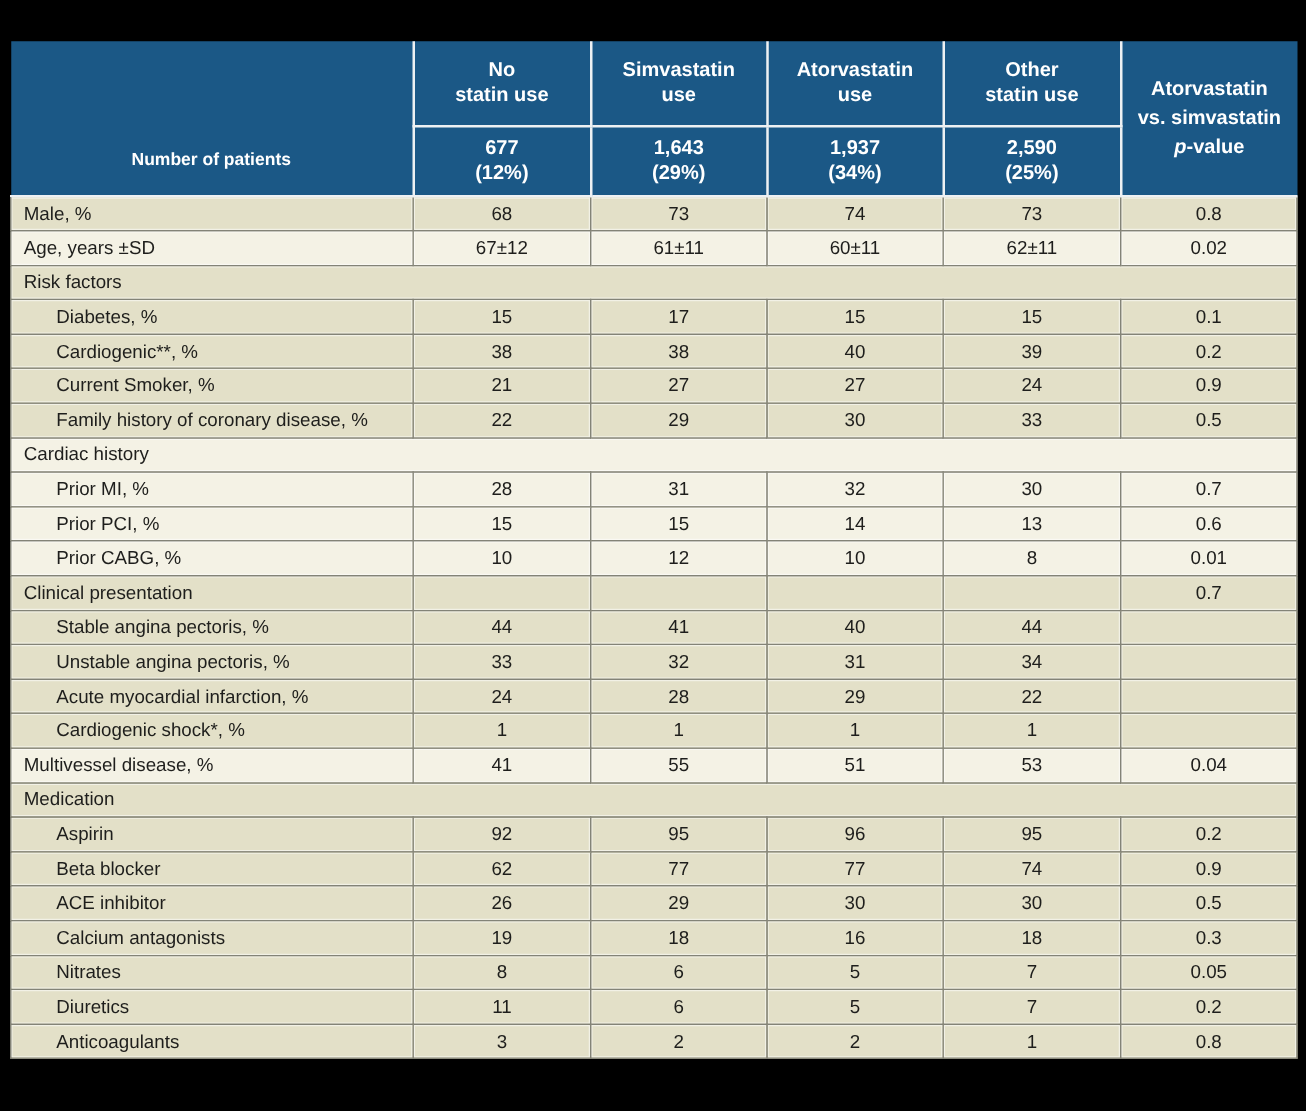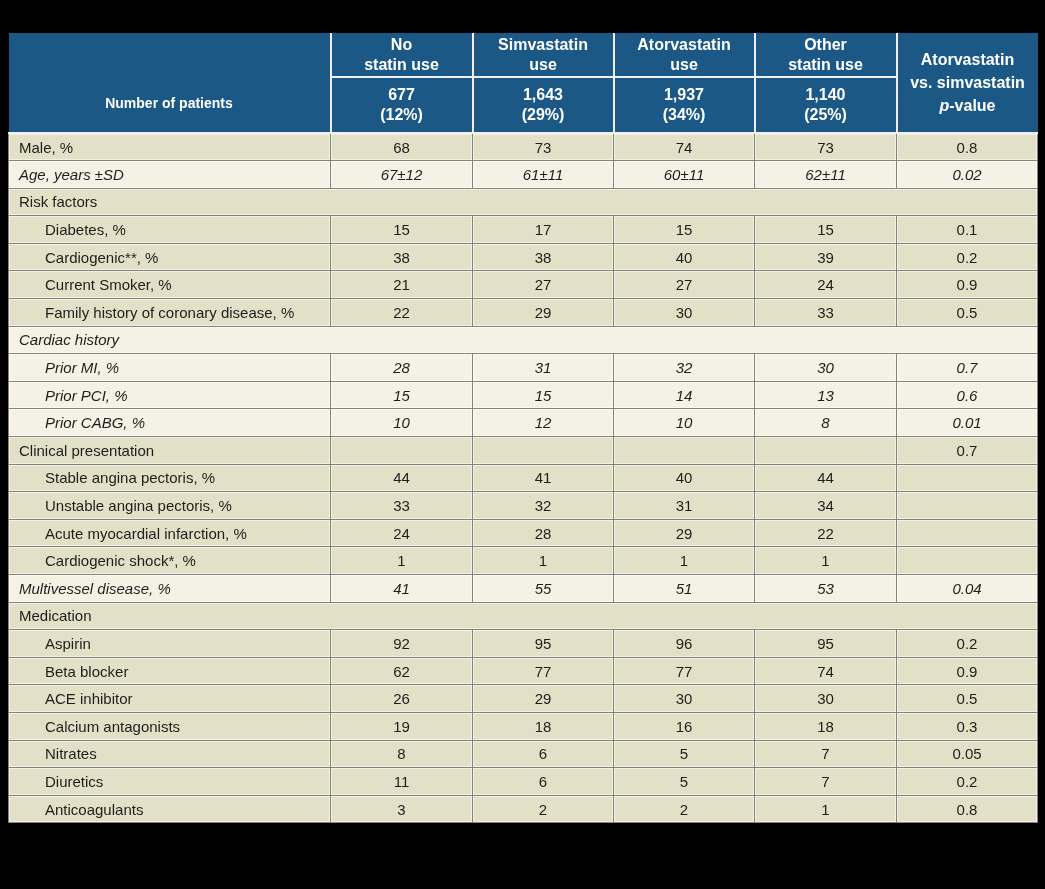--- a/index.html
+++ b/index.html
@@ -31,38 +31,38 @@
   thead th{
     background:var(--header-bg);
     color:var(--header-text);
     font-weight:bold;
     font-size:16px;
     line-height:1.25;
     text-align:center;
     vertical-align:middle;
     border:2px solid var(--header-divider);
   }
-  thead tr.names th{height:44px;}
+  thead tr.names th{height:68px;}
   thead tr.counts th{height:56px;}
   thead tr:first-child th{border-top:none;}
   th.corner{border-left:none;vertical-align:bottom;padding-bottom:20px;font-size:14px;}
   th.pcol{border-right:none;}
   th .line{display:block;}
   th.pcol .line{line-height:1.45;}
   
   tbody td{
     height:27.6px;
     font-size:15px;
     color:var(--body-text);
     border:1px solid var(--grid-line);
     box-shadow:inset 0 0 0 1px rgba(255,255,255,0.55);
     vertical-align:middle;
   }
   tr.shade-dark td{background:var(--row-dark);}
-  tr.shade-light td{background:var(--row-light);font-style:italic;}
+  tr.shade-light td{background:var(--row-light);}
   td.label{text-align:left;padding-left:10px;}
   td.label.indent{padding-left:36px;}
   td.val{text-align:center;}
 </style>
 </head>
 <body>
 
 <div class="page">
   <table class="baseline">
     <colgroup>
@@ -107,21 +107,21 @@
         </th>
         <th>
           <span class="line">1,643</span>
           <span class="line">(29%)</span>
         </th>
         <th>
           <span class="line">1,937</span>
           <span class="line">(34%)</span>
         </th>
         <th>
-          <span class="line">1,140</span>
+          <span class="line">2,590</span>
           <span class="line">(25%)</span>
         </th>
       </tr>
     </thead>
     <tbody id="table-body">
         <tr class="shade-dark">
           <td class="label">Male, %</td>
           <td class="val">68</td>
           <td class="val">73</td>
           <td class="val">74</td>

